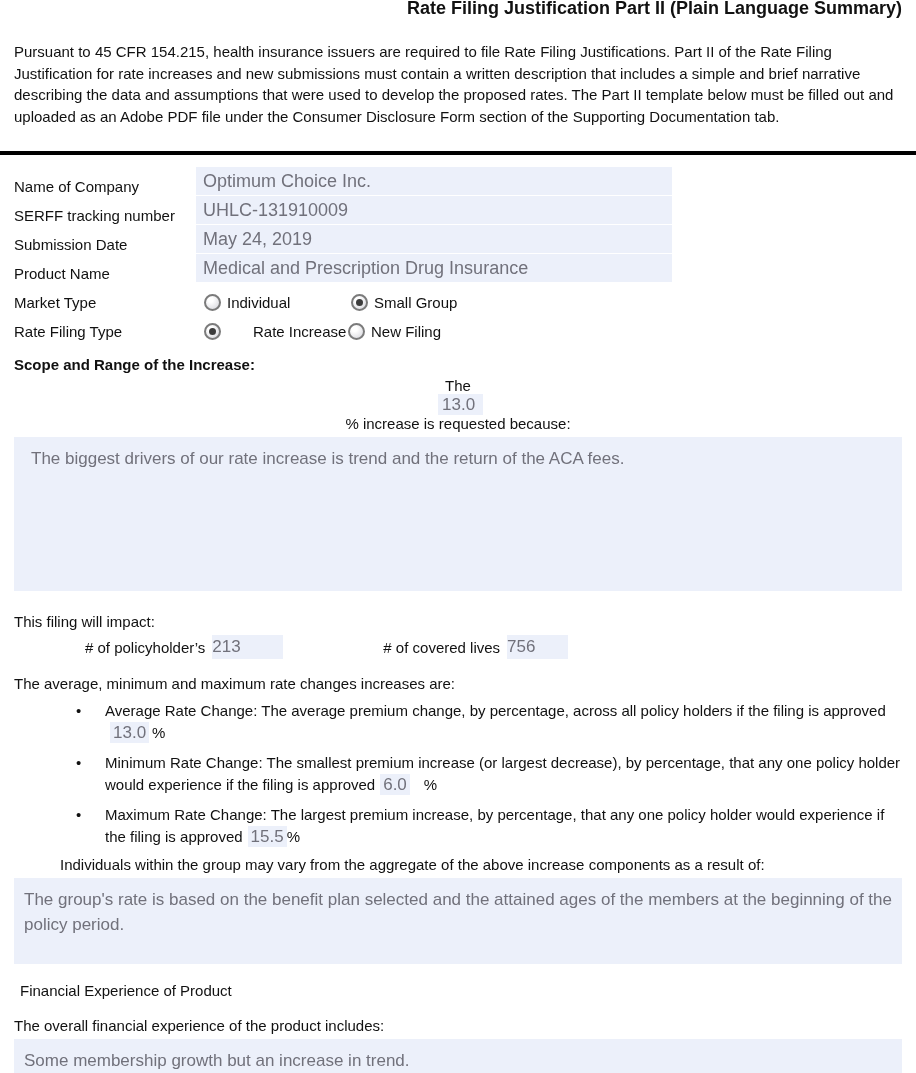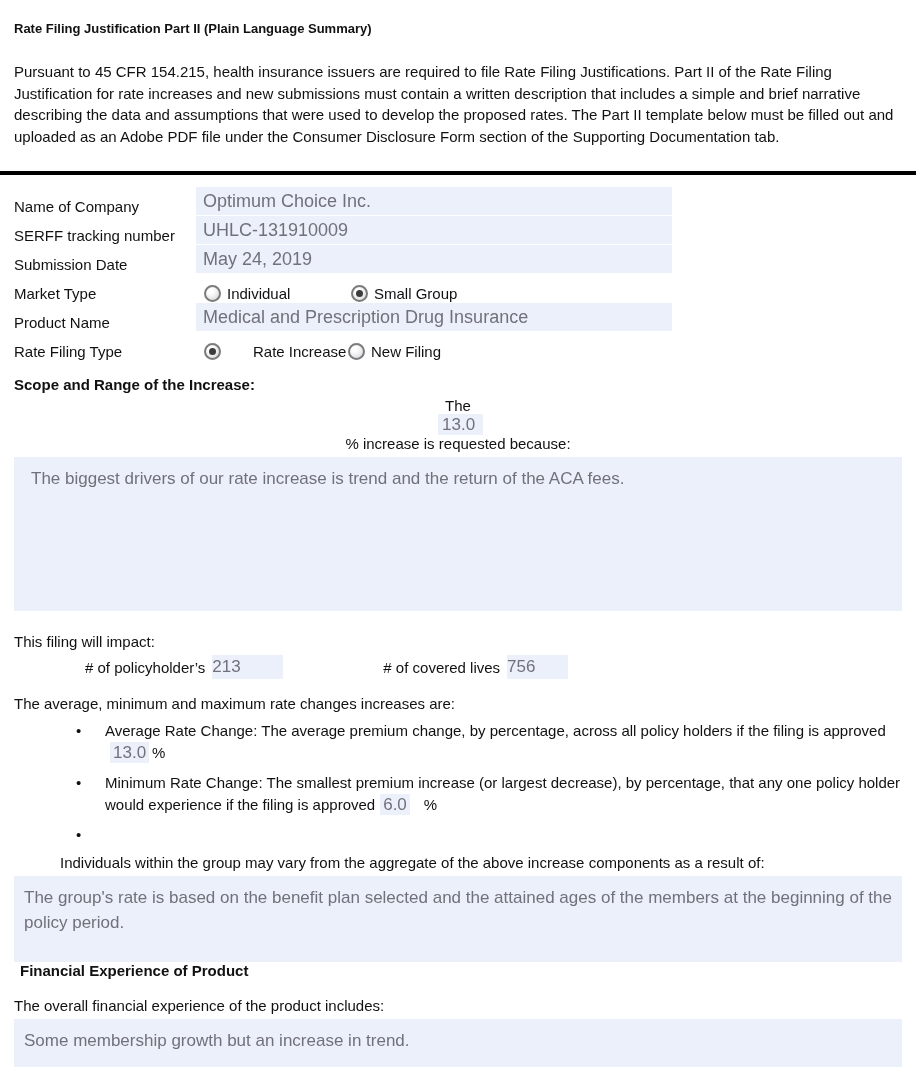--- a/index.html
+++ b/index.html
@@ -7,21 +7,21 @@
     --field-text:#71717b;
     --ink:#111111;
   }
   *{box-sizing:border-box;}
   html,body{margin:0;padding:0;}
   body{
     width:916px;height:1073px;overflow:hidden;background:#ffffff;
     font-family:"Liberation Sans",sans-serif;color:var(--ink);
   }
   .page{padding:0 14px;}
-  .title{text-align:left;font-weight:bold;font-size:13px;padding-top:20px;line-height:17px;}
+  .title{text-align:right;font-weight:bold;font-size:18px;line-height:17px;}
   .intro{margin-top:24px;font-size:15px;line-height:21.5px;}
   .divider{height:4px;background:#000;margin:24px -14px 0 -14px;}
 
   .form{margin-top:12px;}
   .frow{display:flex;align-items:flex-end;margin-bottom:1px;height:28px;}
   .flabel{width:182px;flex-shrink:0;font-size:15px;}
   .ffield{
     width:476px;height:28px;background:var(--field-bg);color:var(--field-text);
     font-size:18px;line-height:28px;padding-left:7px;overflow:hidden;white-space:nowrap;
   }
@@ -63,21 +63,21 @@
   .bullets{margin-top:8px;}
   .bullet{display:flex;margin-bottom:8px;}
   .bdot{margin-left:58px;width:33px;flex-shrink:0;padding-left:4px;font-size:15px;line-height:22px;}
   .btext{flex:1;font-size:15px;line-height:22px;}
   .bval{padding:0 3px;margin-left:5px;}
   .sfx{margin-left:3px;}
   .sfx-wide{margin-left:14px;}
   .sfx-tight{margin-left:0;}
 
   .vary-heading{margin-top:8px;font-size:15px;margin-left:46px;}
-  .fin-heading{margin-top:0;font-weight:bold;font-size:15px;padding-left:6px;}
+  .fin-heading{margin-top:18px;font-weight:normal;font-size:15px;padding-left:6px;}
   .fin-prompt{margin-top:18px;font-size:15px;}
 </style>
 </head>
 <body>
 
 <div class="page">
 
   <div class="title">Rate Filing Justification Part II (Plain Language Summary)</div>
 
   <div class="intro">Pursuant to 45 CFR 154.215, health insurance issuers are required to file Rate Filing Justifications. Part II of the Rate Filing Justification for rate increases and new submissions must contain a written description that includes a simple and brief narrative describing the data and assumptions that were used to develop the proposed rates. The Part II template below must be filled out and uploaded as an Adobe PDF file under the Consumer Disclosure Form section of the Supporting Documentation tab.</div>
@@ -95,36 +95,36 @@
       <div class="flabel">SERFF tracking number</div>
       <div class="ffield">UHLC-131910009</div>
     </div>
 
     <div class="frow">
       <div class="flabel">Submission Date</div>
       <div class="ffield">May 24, 2019</div>
     </div>
 
     <div class="frow">
+      <div class="flabel">Product Name</div>
+      <div class="ffield">Medical and Prescription Drug Insurance</div>
+    </div>
+
+    <div class="frow">
       <div class="flabel">Market Type</div>
       <div class="radio-group rg-1">
         <span class="radio" data-selected="false"></span>
         <span class="rlabel">Individual</span>
       </div>
       <div class="radio-group">
         <span class="radio" data-selected="true">
             <span class="dot"></span>
           </span>
         <span class="rlabel">Small Group</span>
       </div>
-    </div>
-
-    <div class="frow">
-      <div class="flabel">Product Name</div>
-      <div class="ffield">Medical and Prescription Drug Insurance</div>
     </div>
 
     <div class="frow">
       <div class="flabel">Rate Filing Type</div>
       <div class="radio-group rg-1b">
         <span class="radio" data-selected="true">
             <span class="dot"></span>
           </span>
         <span class="rlabel">Rate Increase</span>
       </div>
@@ -165,20 +165,21 @@
       <div class="btext"><span>Average Rate Change: The average premium change, by percentage, across all policy holders if the filing is approved</span><span class="inline-field bval">13.0</span><span class="sfx">%</span></div>
     </div>
 
     <div class="bullet">
       <div class="bdot">•</div>
       <div class="btext"><span>Minimum Rate Change: The smallest premium increase (or largest decrease), by percentage, that any one policy holder would experience if the filing is approved</span><span class="inline-field bval">6.0</span><span class="sfx-wide">%</span></div>
     </div>
 
     <div class="bullet">
       <div class="bdot">•</div>
+      <div class="btext"><span>Maximum Rate Change: The largest premium increase, by percentage, that any one policy holder would experience if the filing is approved</span><span class="inline-field bval">15.5</span><span class="sfx-tight">%</span></div>
     </div>
 
   </div>
 
   <div class="vary-heading">Individuals within the group may vary from the aggregate of the above increase components as a result of:</div>
 
   <div class="ta ta-mid">The group's rate is based on the benefit plan selected and the attained ages of the members at the beginning of the policy period.</div>
 
   <div class="fin-heading">Financial Experience of Product</div>
 

